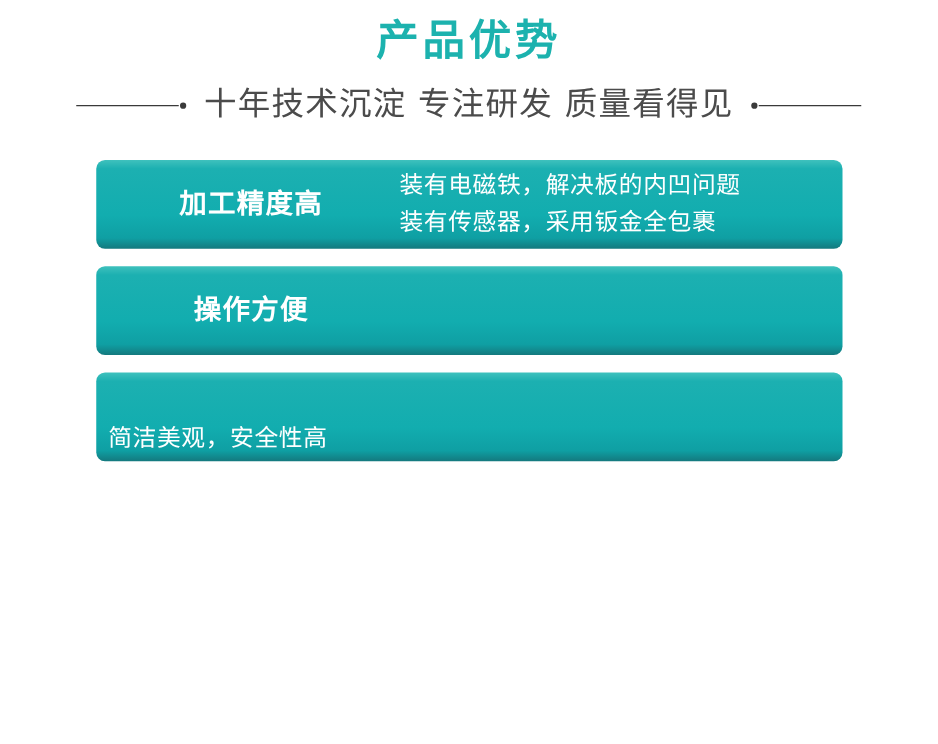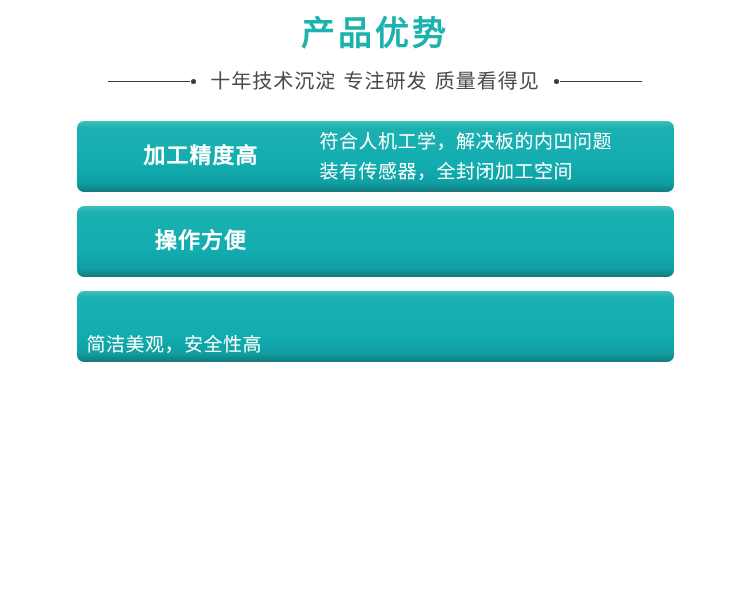--- a/index.html
+++ b/index.html
@@ -61,21 +61,21 @@
     height: 5px;
     border-radius: 50%;
     background: #3a3a3a;
     flex: 0 0 auto;
   }
 
   .deco-left .deco-dot { margin-left: 1px; }
   .deco-right .deco-dot { margin-right: 1px; }
 
   .subtitle-text {
-    font-size: 20px;
+    font-size: 26px;
     color: #4b4b4b;
     letter-spacing: 1px;
     padding: 0 14px;
     white-space: nowrap;
     line-height: 1.2;
   }
 
   
   .cards {
     margin: 0 auto;
@@ -153,22 +153,22 @@
         <span class="deco-line"></span>
       </span>
     </div>
   </div>
 
   <div class="cards">
 
     <div class="card">
       <div class="card-label">加工精度高</div>
       <div class="card-desc">
-        <span class="line">符合人机工学，解决板的内凹问题</span>
-        <span class="line">装有传感器，全封闭加工空间</span>
+        <span class="line">装有电磁铁，解决板的内凹问题</span>
+        <span class="line">装有传感器，采用钣金全包裹</span>
       </div>
     </div>
 
     <div class="card">
       <div class="card-label">操作方便</div>
     </div>
 
     <div class="card">
       <div class="card-desc">
         <span class="line indent">简洁美观，安全性高</span>

